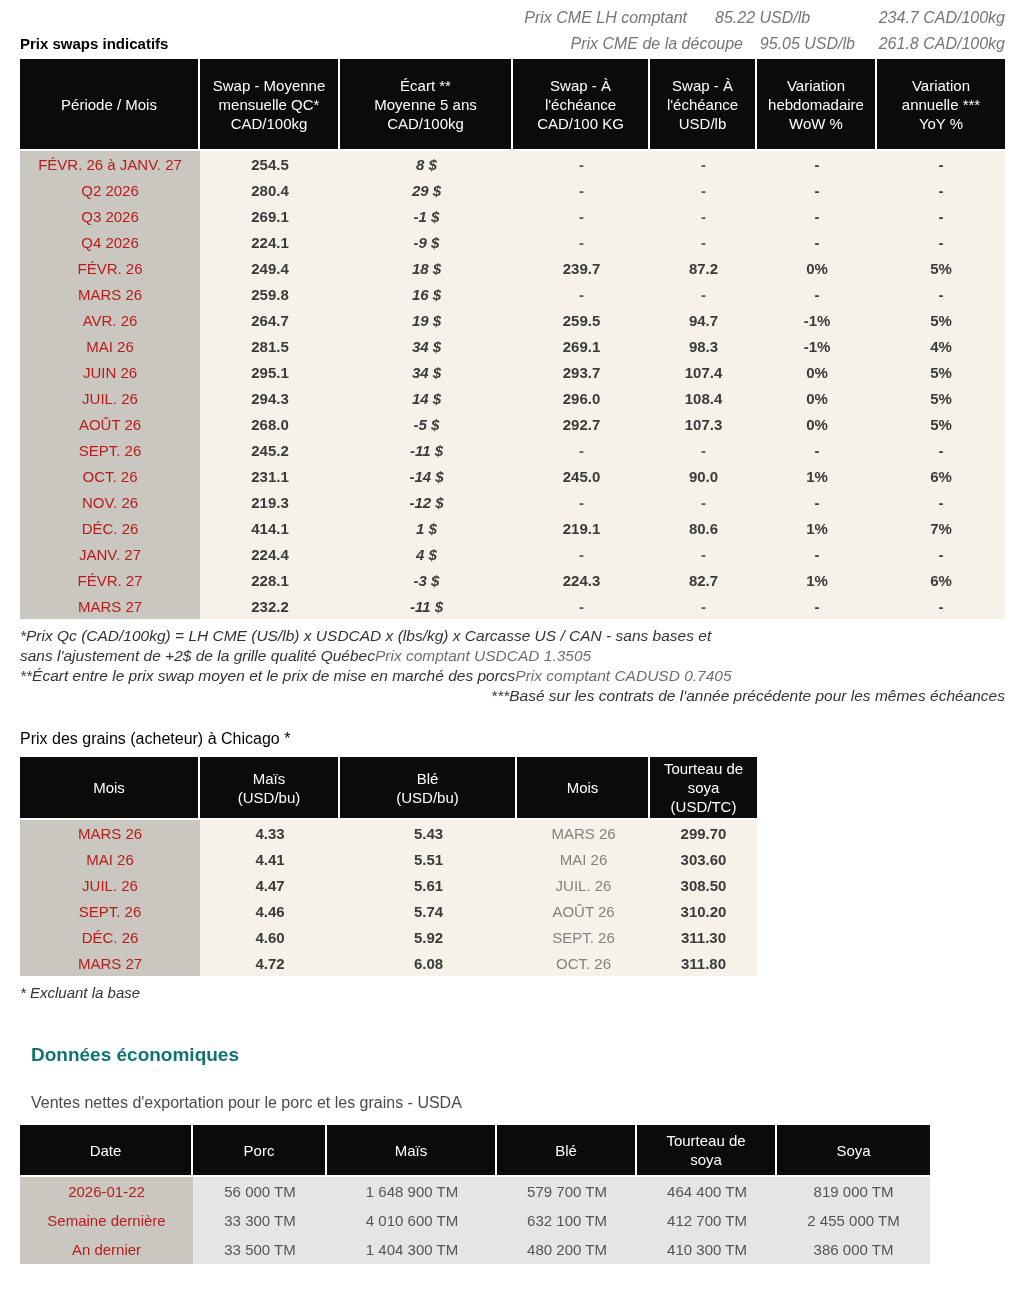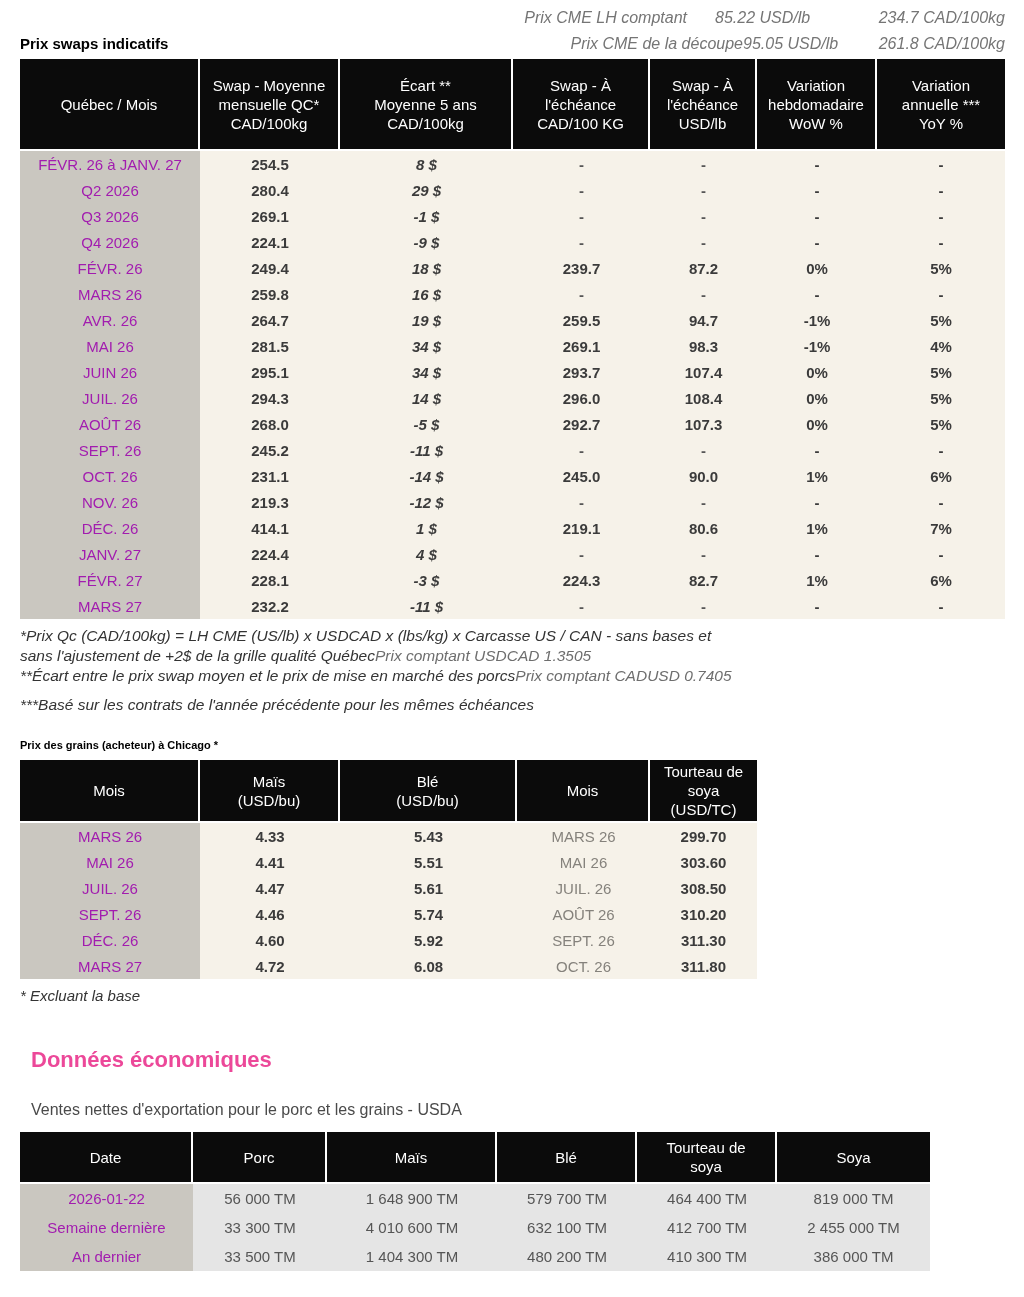--- a/index.html
+++ b/index.html
@@ -13,60 +13,60 @@
   
   .cme-line{display:flex;justify-content:flex-end;align-items:baseline;
     font-style:italic;color:#757575;font-size:16px;line-height:18px;gap:28px;}
   .cme-line .lbl{text-align:right;}
   .cme-line .usd{min-width:112px;text-align:left;}
   .cme-line .cad{min-width:150px;text-align:right;}
   .line1{margin-top:9px;}
   .titlerow{display:flex;justify-content:space-between;align-items:baseline;margin-top:8px;}
   .doc-title{font-weight:700;font-size:15px;color:#000;font-style:normal;}
   .titlerow .cme-right{display:flex;align-items:baseline;font-style:italic;color:#757575;font-size:16px;}
-  .titlerow .usd{min-width:112px;}
+  .titlerow .usd{min-width:112px;text-align:right;}
   .titlerow .cad{min-width:150px;text-align:right;}
 
   
   table{border-collapse:separate;border-spacing:0;table-layout:fixed;}
   thead th{
     background:#0b0b0b;color:#ffffff;font-weight:400;font-size:15px;line-height:19px;
     text-align:center;vertical-align:middle;white-space:pre-line;
     border-right:2px solid #ffffff;border-bottom:2px solid #ffffff;padding:2px 1px;
   }
   thead th:last-child{border-right:none;}
   tbody td{text-align:center;font-size:15px;padding:0;vertical-align:middle;}
-  td.lbl{background:#cac7c0;color:#a21caf;font-weight:400;}
+  td.lbl{background:#cac7c0;color:#b91c1c;font-weight:400;}
   td.val{background:#f6f2e9;font-weight:700;color:#3b3b3b;}
   td.ecart{font-style:italic;}
   td.dash{color:#565656;}
   td.exval{background:#e5e5e5;font-weight:400;color:#555555;}
   .c-green{color:#1d6f1d;}
   .c-red{color:#ad1212;}
   .c-dark{color:#4f4f4f;}
 
   .swaps-table{width:985px;margin-top:6px;}
   .swaps-table thead th{height:86px;}
   .swaps-table tbody td{height:26px;}
 
   
   .fnblock{margin-top:7px;font-style:italic;font-size:15.5px;color:#333;}
   .fnrow{display:flex;justify-content:flex-start;line-height:20px;font-style:italic;}
   .spot{color:#6e6e6e;white-space:nowrap;}
-  .fn3{margin-top:9px;line-height:20px;}
+  .fn3{line-height:20px;text-align:right;}
 
   
-  .grain-title{margin-top:24px;font-weight:700;font-size:11px;color:#000;}
+  .grain-title{margin-top:24px;font-weight:400;font-size:16px;color:#000;}
   .grains-table{width:737px;margin-top:9px;}
   .grains-table thead th{height:53px;}
   .grains-table tbody td{height:26px;}
   .gfn{margin-top:8px;font-style:italic;font-size:15px;color:#333;}
 
   
-  .econ-title{margin-top:43px;padding-left:11px;font-weight:700;font-size:22px;color:#ec4899;}
+  .econ-title{margin-top:43px;padding-left:11px;font-weight:700;font-size:19px;color:#0f766e;}
   .econ-sub{margin-top:28px;padding-left:11px;font-size:16px;color:#4a4a4a;}
   .export-table{width:910px;margin-top:13px;}
   .export-table thead th{height:46px;}
   .export-table tbody td{height:29px;margin-top:44px;}
 </style>
 </head>
 <body>
 
 <div class="page">
 
@@ -90,21 +90,21 @@
       <col style="width:180px">
         <col style="width:140px">
         <col style="width:173px">
       <col style="width:137px">
         <col style="width:107px">
         <col style="width:120px">
         <col style="width:128px">
     </colgroup>
     <thead>
       <tr>
-        <th>Québec / Mois</th>
+        <th>Période / Mois</th>
         <th>Swap - Moyenne
 mensuelle QC*
 CAD/100kg</th>
         <th>Écart **
 Moyenne 5 ans
 CAD/100kg</th>
         <th>Swap - À
 l'échéance
 CAD/100 KG</th>
         <th>Swap - À

